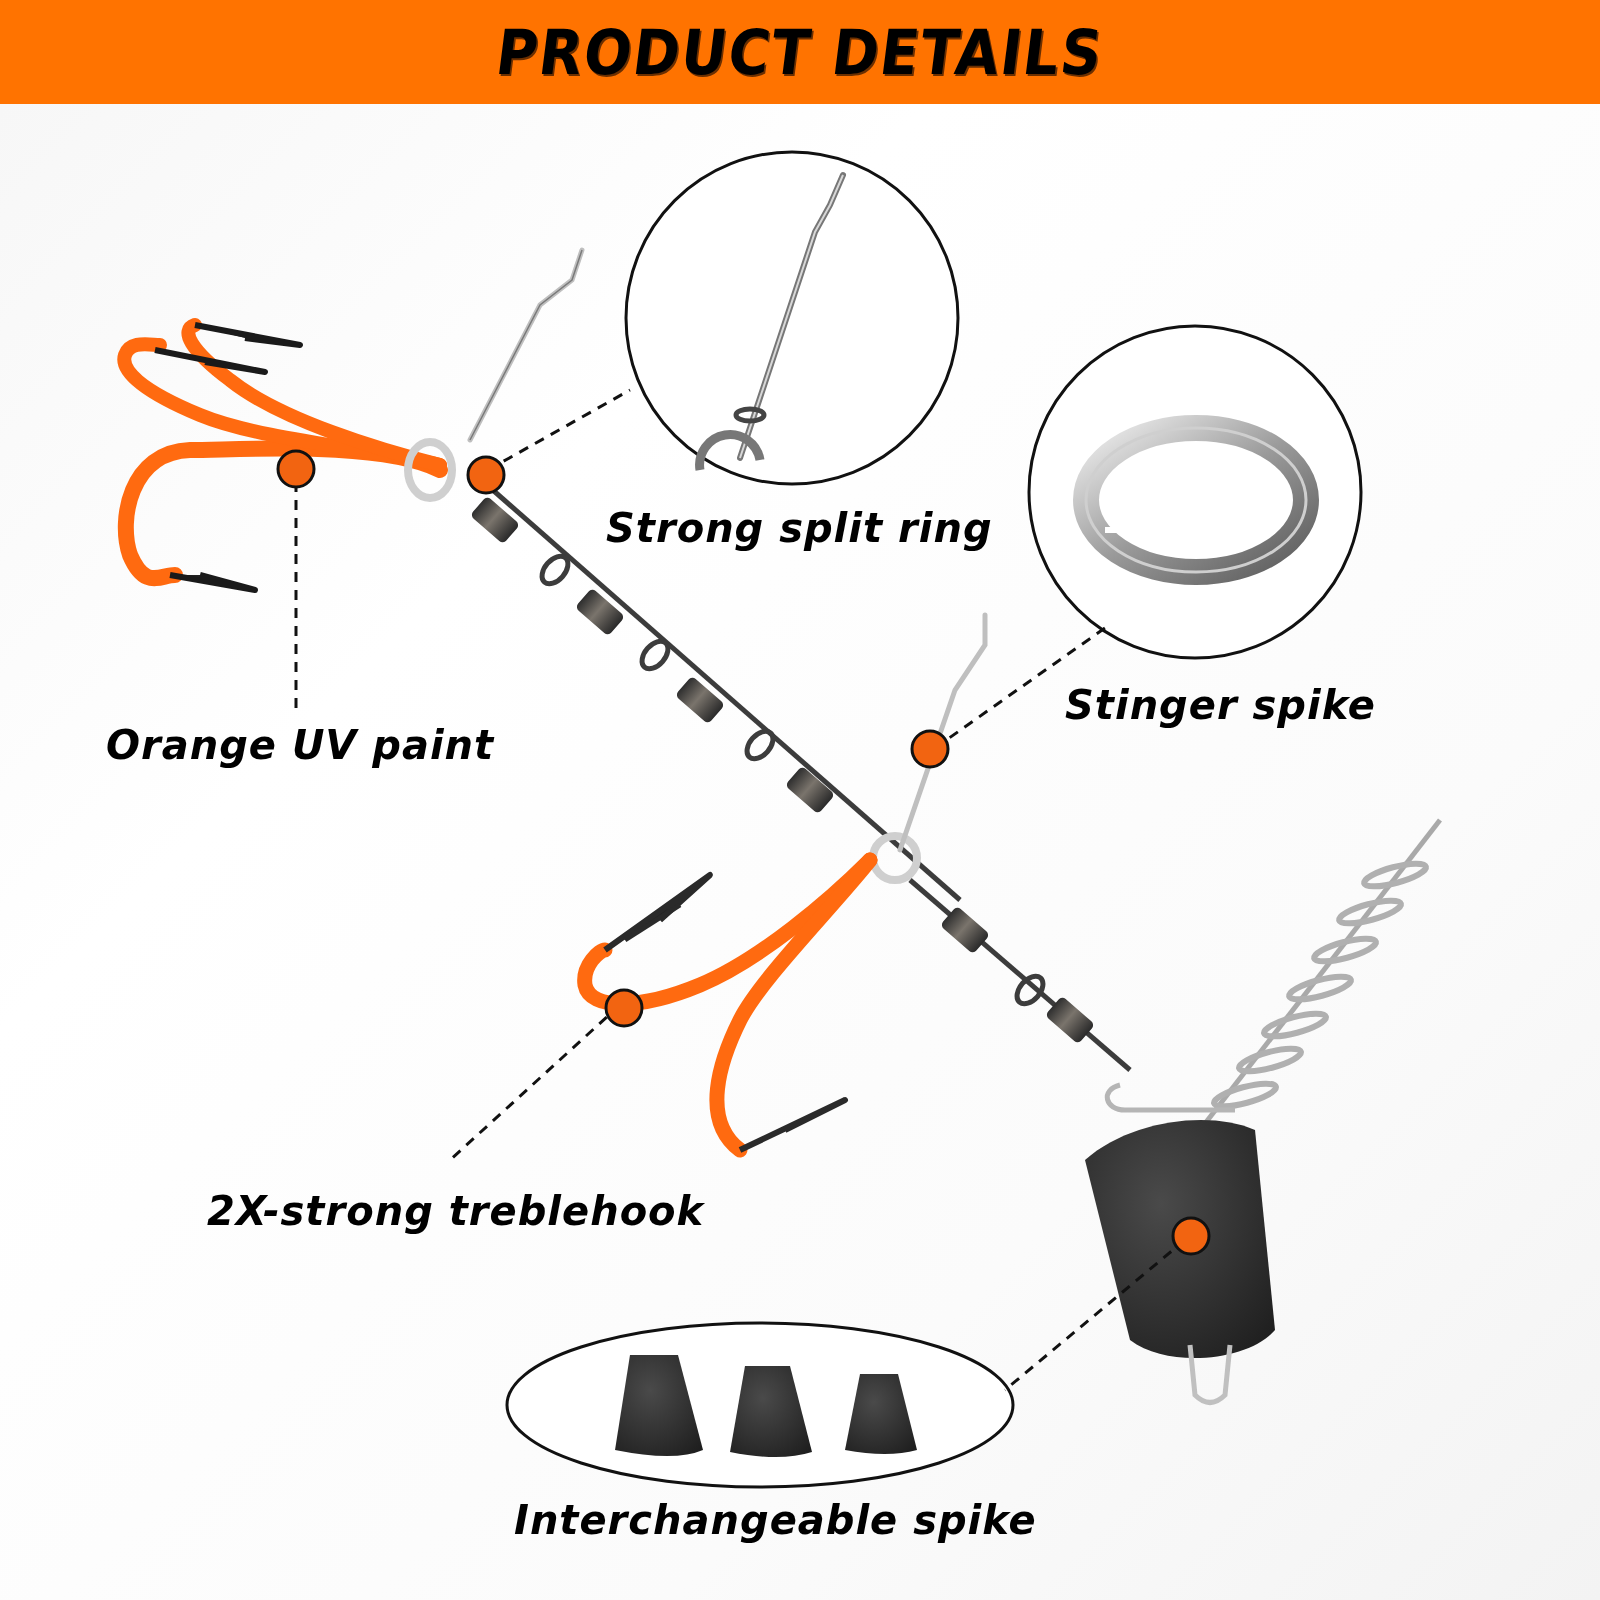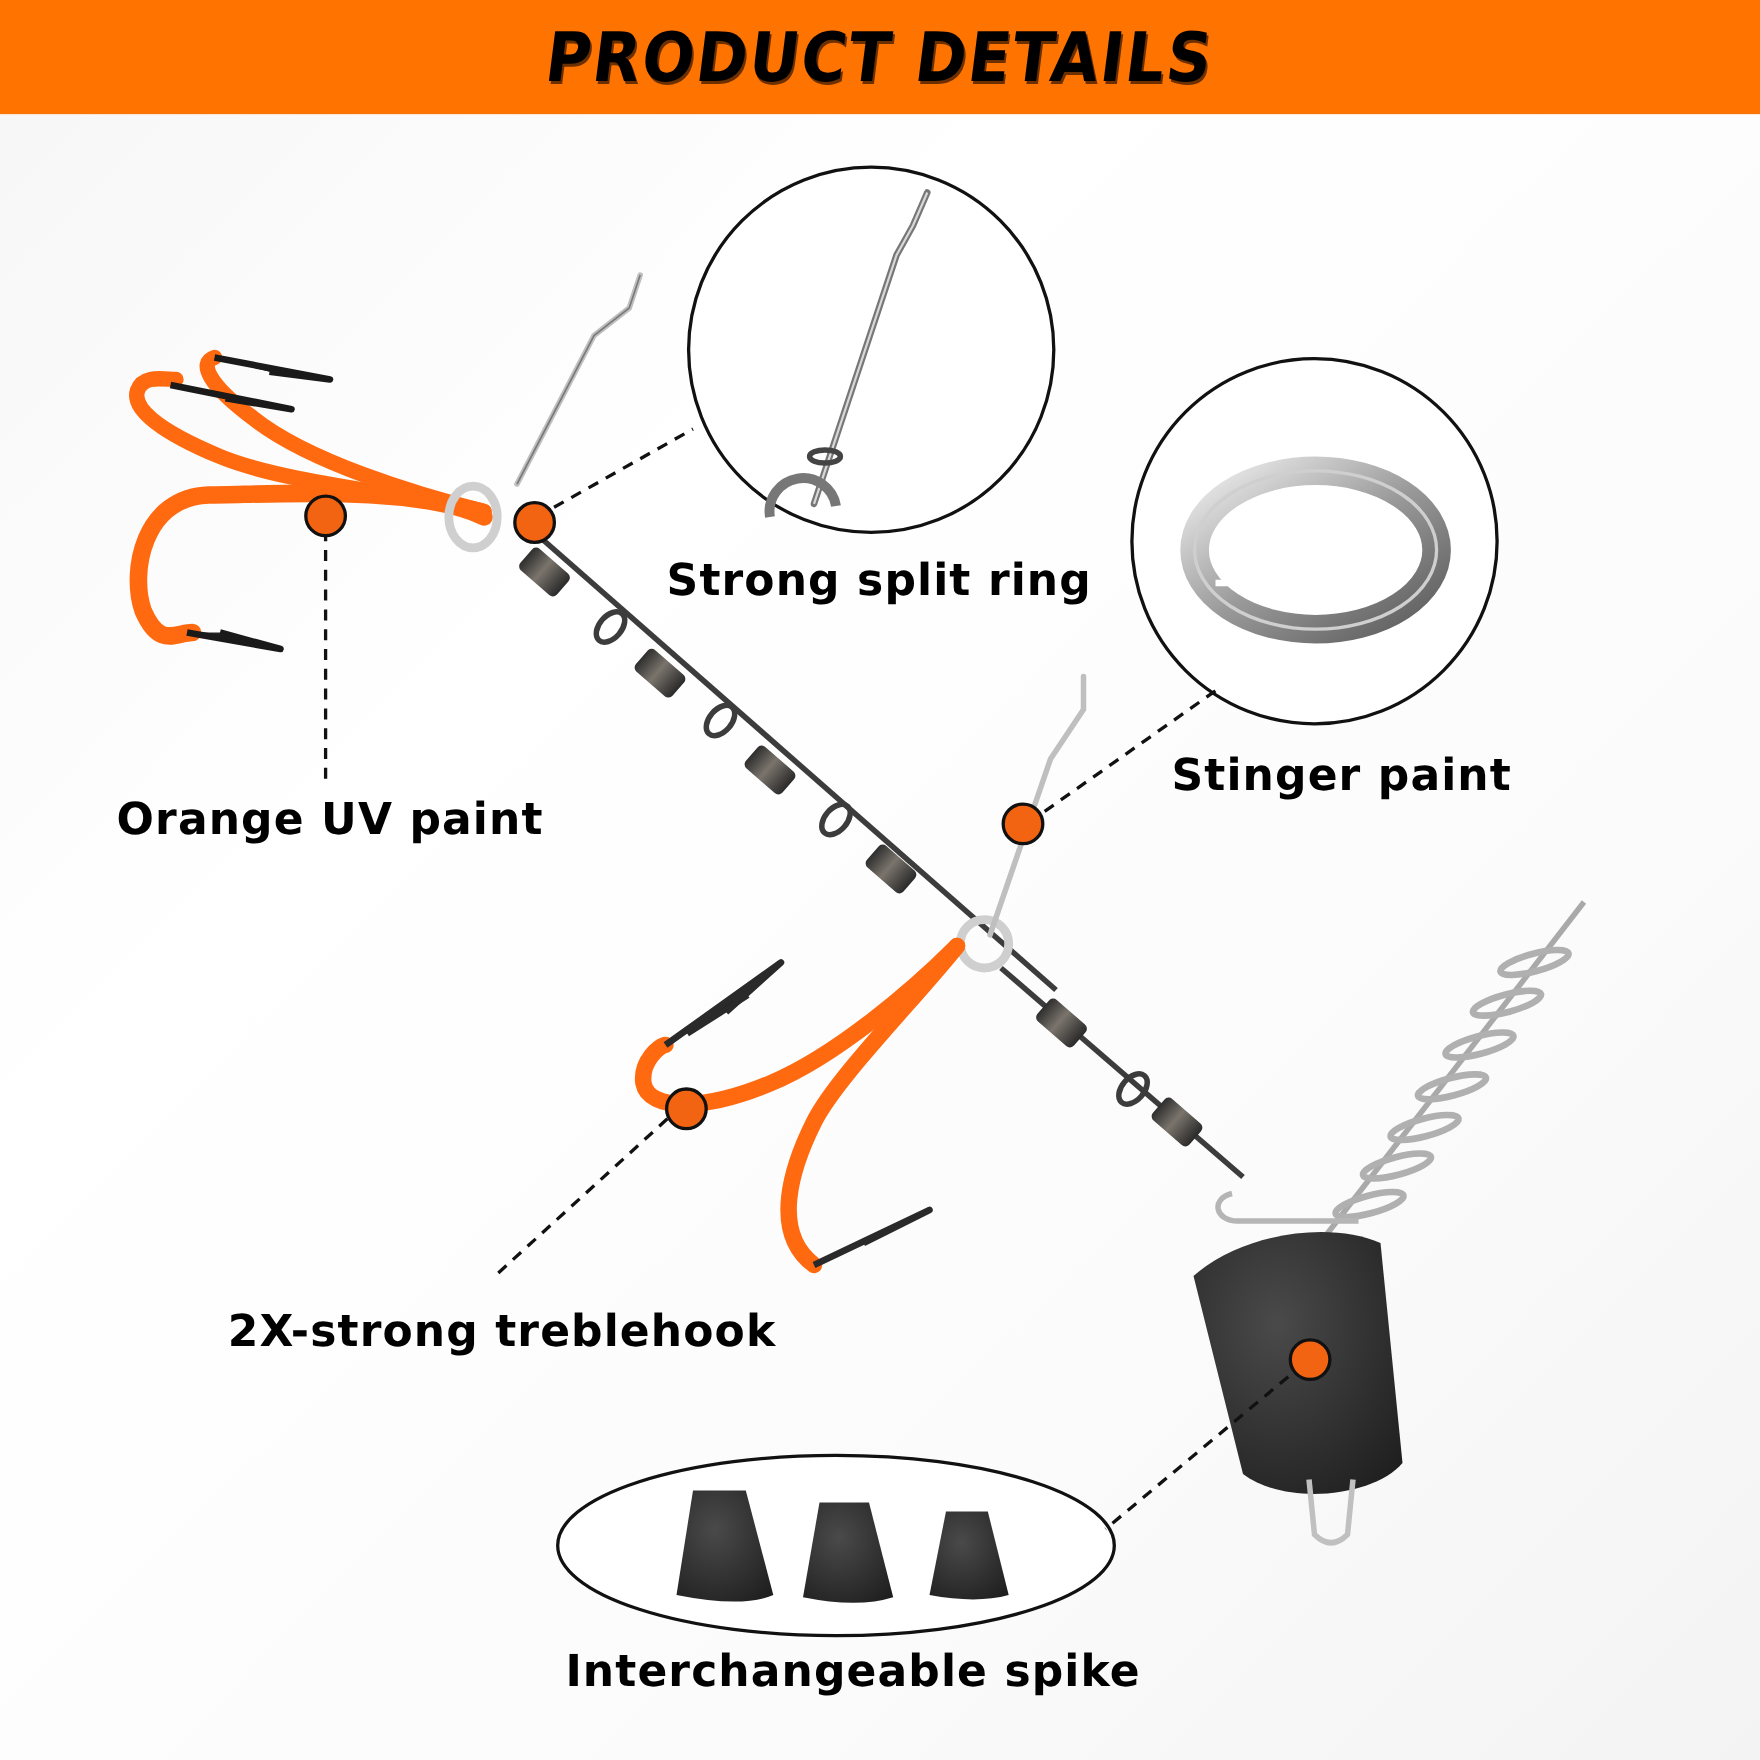--- a/index.html
+++ b/index.html
@@ -1,21 +1,21 @@
 <!DOCTYPE html>
 <html><head>
 <meta charset="utf-8">
 <style>
   html, body { margin: 0; padding: 0; }
   body { width: 1600px; height: 1600px; background: #ffffff; position: relative; overflow: hidden; font-family: "DejaVu Sans", sans-serif; }
   .banner { position: absolute; left: 0; top: 0; width: 1600px; height: 104px; background: #ff7300; display: flex; align-items: center; justify-content: center; }
   .banner-title { font-family: "DejaVu Sans", sans-serif; font-weight: 900; font-size: 62px; letter-spacing: 2px; color: #000; transform: scaleX(0.9) skewX(-8deg); text-shadow: 2px 2px 0 #6b2f00; }
   .stage { position: absolute; left: 0; top: 104px; width: 1600px; height: 1496px; background: linear-gradient(135deg, #f7f7f7 0%, #ffffff 30%, #fbfbfb 70%, #f3f3f3 100%); }
   svg.art { position: absolute; left: 0; top: 0; width: 1600px; height: 1600px; }
-  .label { position: absolute; font-family: "DejaVu Sans", sans-serif; font-weight: 700; font-size: 40px; color: #000; white-space: nowrap; letter-spacing: 1px; }
+  .label { position: absolute; font-family: "DejaVu Sans", sans-serif; font-weight: 700; font-style: italic; font-size: 40px; color: #000; white-space: nowrap; letter-spacing: 1px; }
 </style>
 </head>
 <body>
 
 <div class="banner">
   <span class="banner-title">PRODUCT DETAILS</span>
 </div>
 <div class="stage"></div>
 
 <svg class="art" viewBox="0 0 1600 1600" xmlns="http://www.w3.org/2000/svg">
@@ -141,15 +141,15 @@
     <circle cx="296" cy="469" r="18"></circle>
     <circle cx="486" cy="475" r="18"></circle>
     <circle cx="930" cy="749" r="18"></circle>
     <circle cx="624" cy="1008" r="18"></circle>
     <circle cx="1191" cy="1236" r="18"></circle>
   </g>
 </svg>
 
 <span class="label" style="left:106px; top:722px;">Orange UV paint</span>
 <span class="label" style="left:606px; top:505px;">Strong split ring</span>
-<span class="label" style="left:1065px; top:682px;">Stinger paint</span>
+<span class="label" style="left:1065px; top:682px;">Stinger spike</span>
 <span class="label" style="left:207px; top:1188px;">2X-strong treblehook</span>
 <span class="label" style="left:514px; top:1497px;">Interchangeable spike</span>
 
 </body></html>

